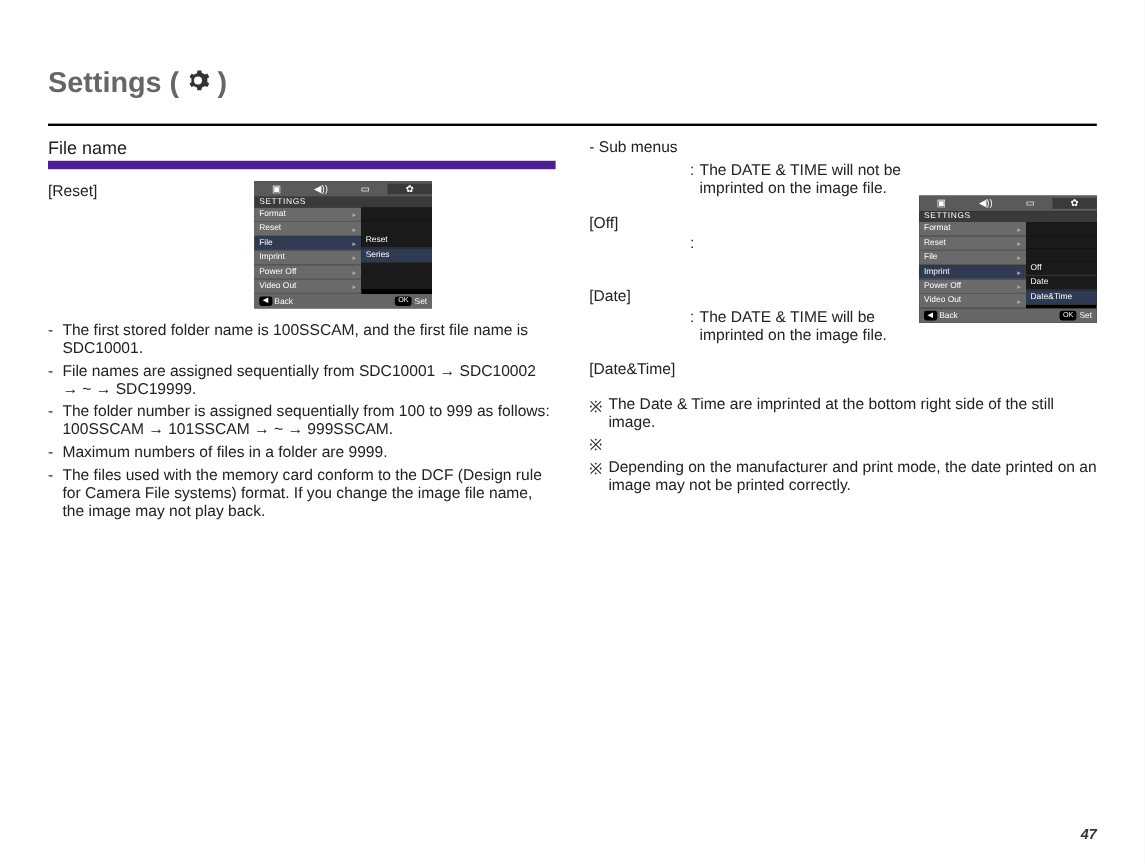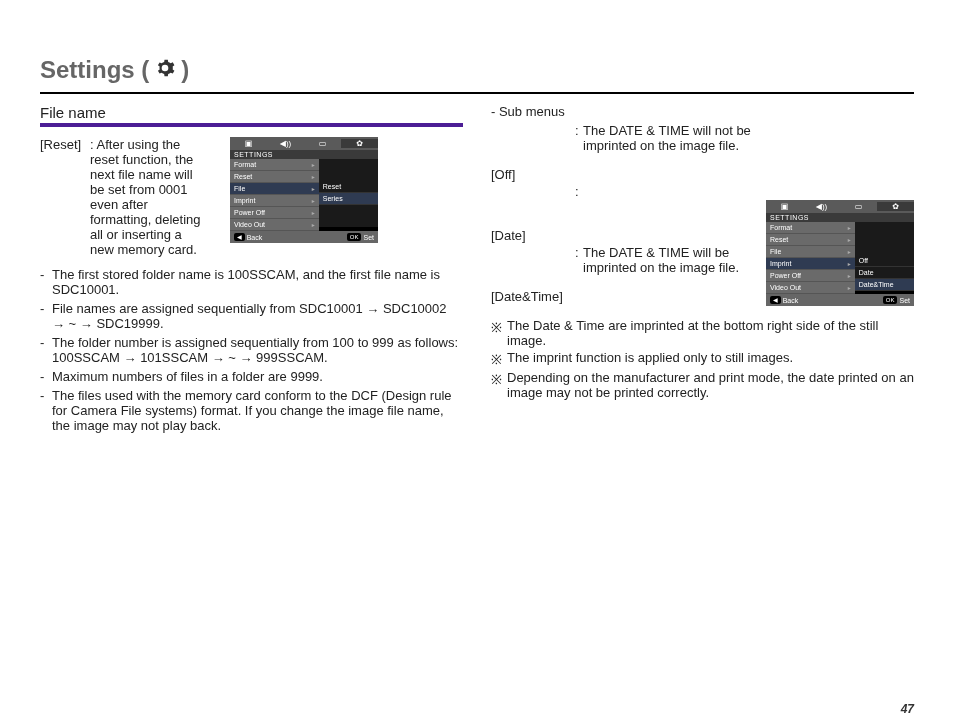--- a/index.html
+++ b/index.html
@@ -13,21 +13,21 @@
     height: 720px;
     margin: 0 auto;
     background: #fff;
     box-sizing: border-box;
     padding: 56px 40px 24px 40px;
     position: relative;
     box-shadow: 0 0 4px rgba(0,0,0,0.15);
   }
   .title-line {
     border-bottom: 2px solid #000;
-    padding-bottom: 8px;
+    padding-bottom: 19px;
     margin-bottom: 10px;
     display: flex;
     align-items: center;
   }
   .title-line h1 {
     margin: 0;
     font-size: 24px;
     font-weight: 700;
     color: #666;
     display: flex;
@@ -41,31 +41,31 @@
   }
   .columns {
     display: flex;
     gap: 28px;
   }
   .col {
     flex: 1 1 0;
   }
   .section-head {
     font-size: 15px;
-    border-bottom: 4px solid #4c1d95;
+    border-bottom: 7px solid #4c1d95;
     padding-bottom: 2px;
     margin-bottom: 10px;
   }
   .intro {
     font-size: 13px;
     margin-bottom: 10px;
   }
   .def-wrap {
     display: flex;
-    gap: 24px;
+    gap: 6px;
     align-items: flex-start;
     font-size: 13px;
     margin-bottom: 8px;
   }
   .def-left {
     width: 166px;
     flex: 0 0 auto;
   }
   .def-row {
     display: flex;
@@ -176,21 +176,21 @@
     font-size: 6px;
     line-height: 8px;
   }
   .caret {
     font-size: 6px;
     color: #aaa;
   }
   .sub-block {
     display: flex;
     gap: 0;
-    align-items: flex-end;
+    align-items: center;
     margin-bottom: 12px;
   }
   .sub-left {
     flex: 1;
     font-size: 13px;
   }
   .sub-row {
     display: flex;
     margin-bottom: 2px;
   }
@@ -205,21 +205,21 @@
   }
   .sub-text {
     flex: 1;
   }
   .sub-head {
     margin-bottom: 4px;
   }
   .page-num {
     position: absolute;
     right: 40px;
-    bottom: 4px;
+    bottom: 18px;
     font-size: 12px;
     font-style: italic;
     font-weight: 700;
     color: #333;
   }
   svg.gear { fill: #333; }
   .def-label-r {
     width: 84px;
     flex: 0 0 auto;
   }
@@ -243,21 +243,20 @@
 
   <div class="columns">
 
     <div class="col">
       <div class="section-head">File name</div>
 
       <div class="def-wrap">
         <div class="def-left">
           <div class="def-row">
             <div class="def-label">[Reset]</div>
-            <div class="def-text">: After using the reset function, the next file name will be set from 0001 even after formatting, deleting all or inserting a new memory card.</div>
           </div>
         </div>
 
         <div class="menu-box">
           <div class="menu-tabs">
             <span>▣</span>
             <span>◀))</span>
             <span>▭</span>
             <span class="active-tab">✿</span>
           </div>
@@ -424,21 +423,20 @@
         </div>
       </div>
 
       <div class="notes">
         <div class="n-row">
             <div class="star">※</div>
             <div>The Date &amp; Time are imprinted at the bottom right side of the still image.</div>
           </div>
         <div class="n-row">
             <div class="star">※</div>
-            <div>The imprint function is applied only to still images.</div>
           </div>
         <div class="n-row">
             <div class="star">※</div>
             <div>Depending on the manufacturer and print mode, the date printed on an image may not be printed correctly.</div>
           </div>
       </div>
     </div>
 
   </div>
 

